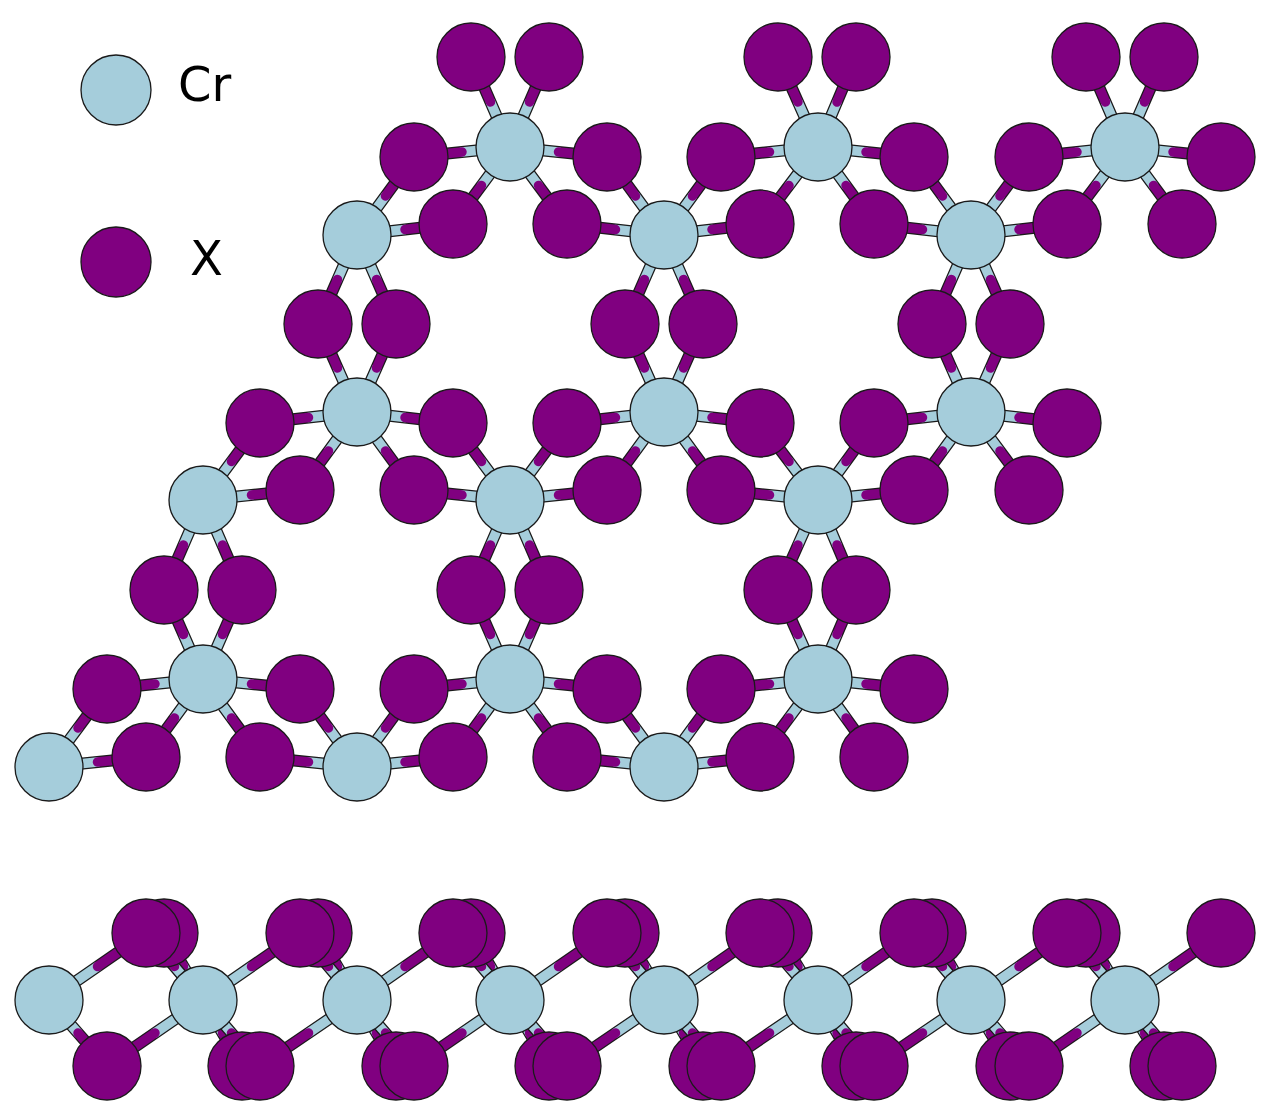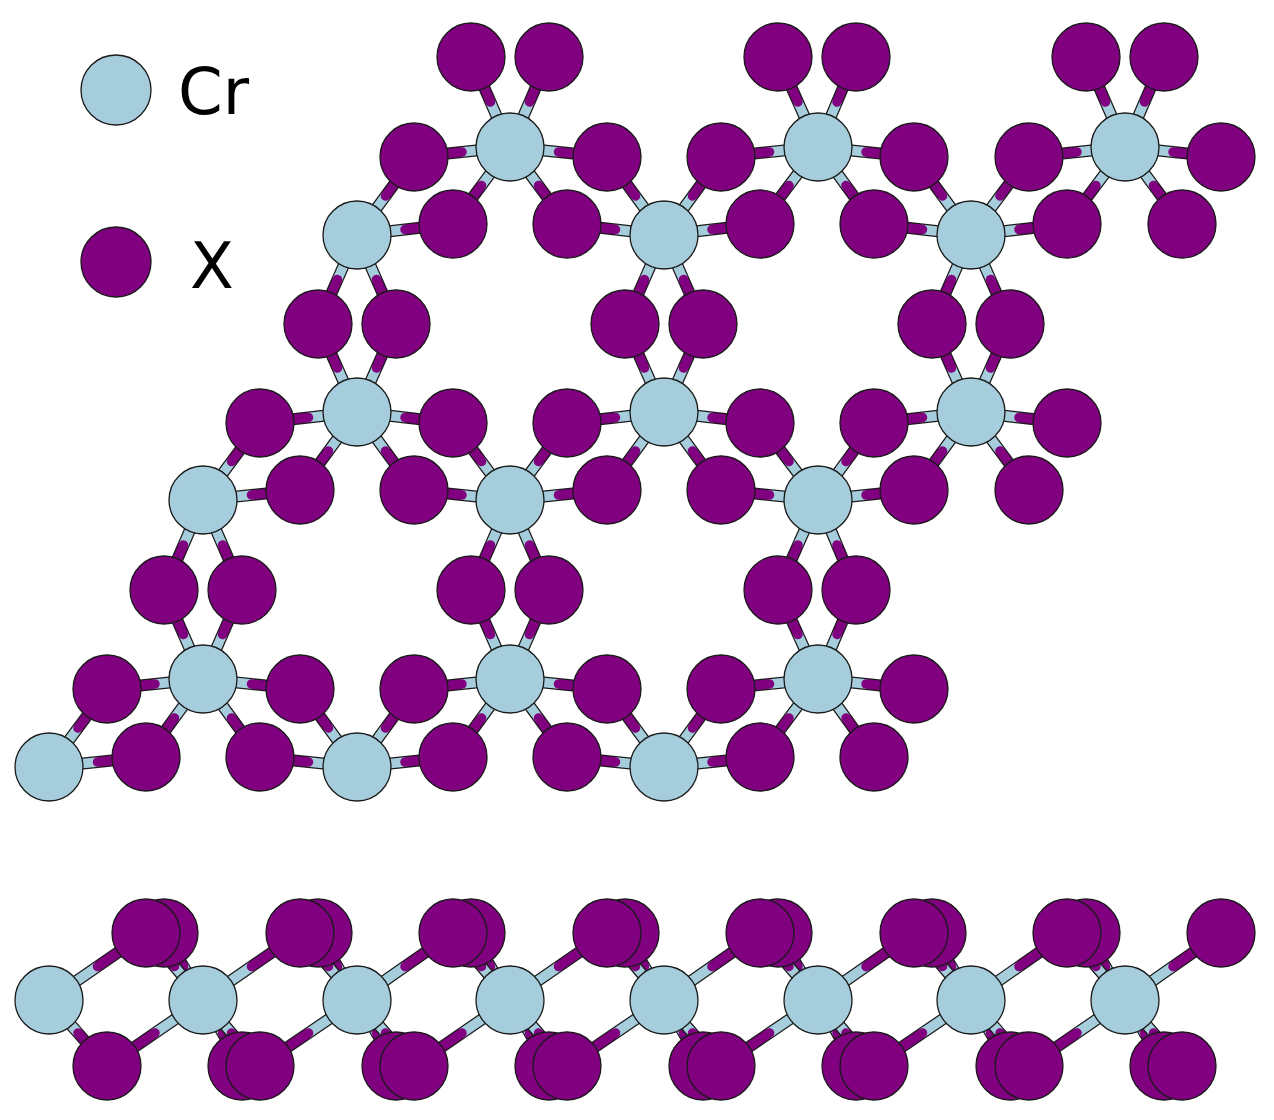--- a/index.html
+++ b/index.html
@@ -1,18 +1,18 @@
 <!DOCTYPE html>
 <html><head>
 <meta charset="utf-8">
 <style>
   html, body { margin:0; padding:0; background:#ffffff; }
   body { width:1274px; height:1120px; position:relative; overflow:hidden; font-family:"DejaVu Sans", sans-serif; }
   svg { position:absolute; left:0; top:0; }
-  .legend-label { position:absolute; font-family:"DejaVu Sans", sans-serif; font-size:64px; color:#000; line-height:1; }
+  .legend-label { position:absolute; font-family:"DejaVu Sans", sans-serif; font-size:48px; color:#000; line-height:1; }
 </style>
 </head>
 <body>
 
 <svg id="canvas" width="1274" height="1120" viewBox="0 0 1274 1120" xmlns="http://www.w3.org/2000/svg">
   <g id="bonds">
       <g>
         <line x1="510" y1="147" x2="471" y2="57" stroke="#1a1a1a" stroke-width="12" stroke-linecap="round"></line>
         <line x1="510" y1="147" x2="490.5" y2="102" stroke="#a5cddb" stroke-width="9.5" stroke-linecap="round"></line>
         <line x1="490.5" y1="102" x2="471" y2="57" stroke="#800080" stroke-width="9.5" stroke-linecap="round"></line>

